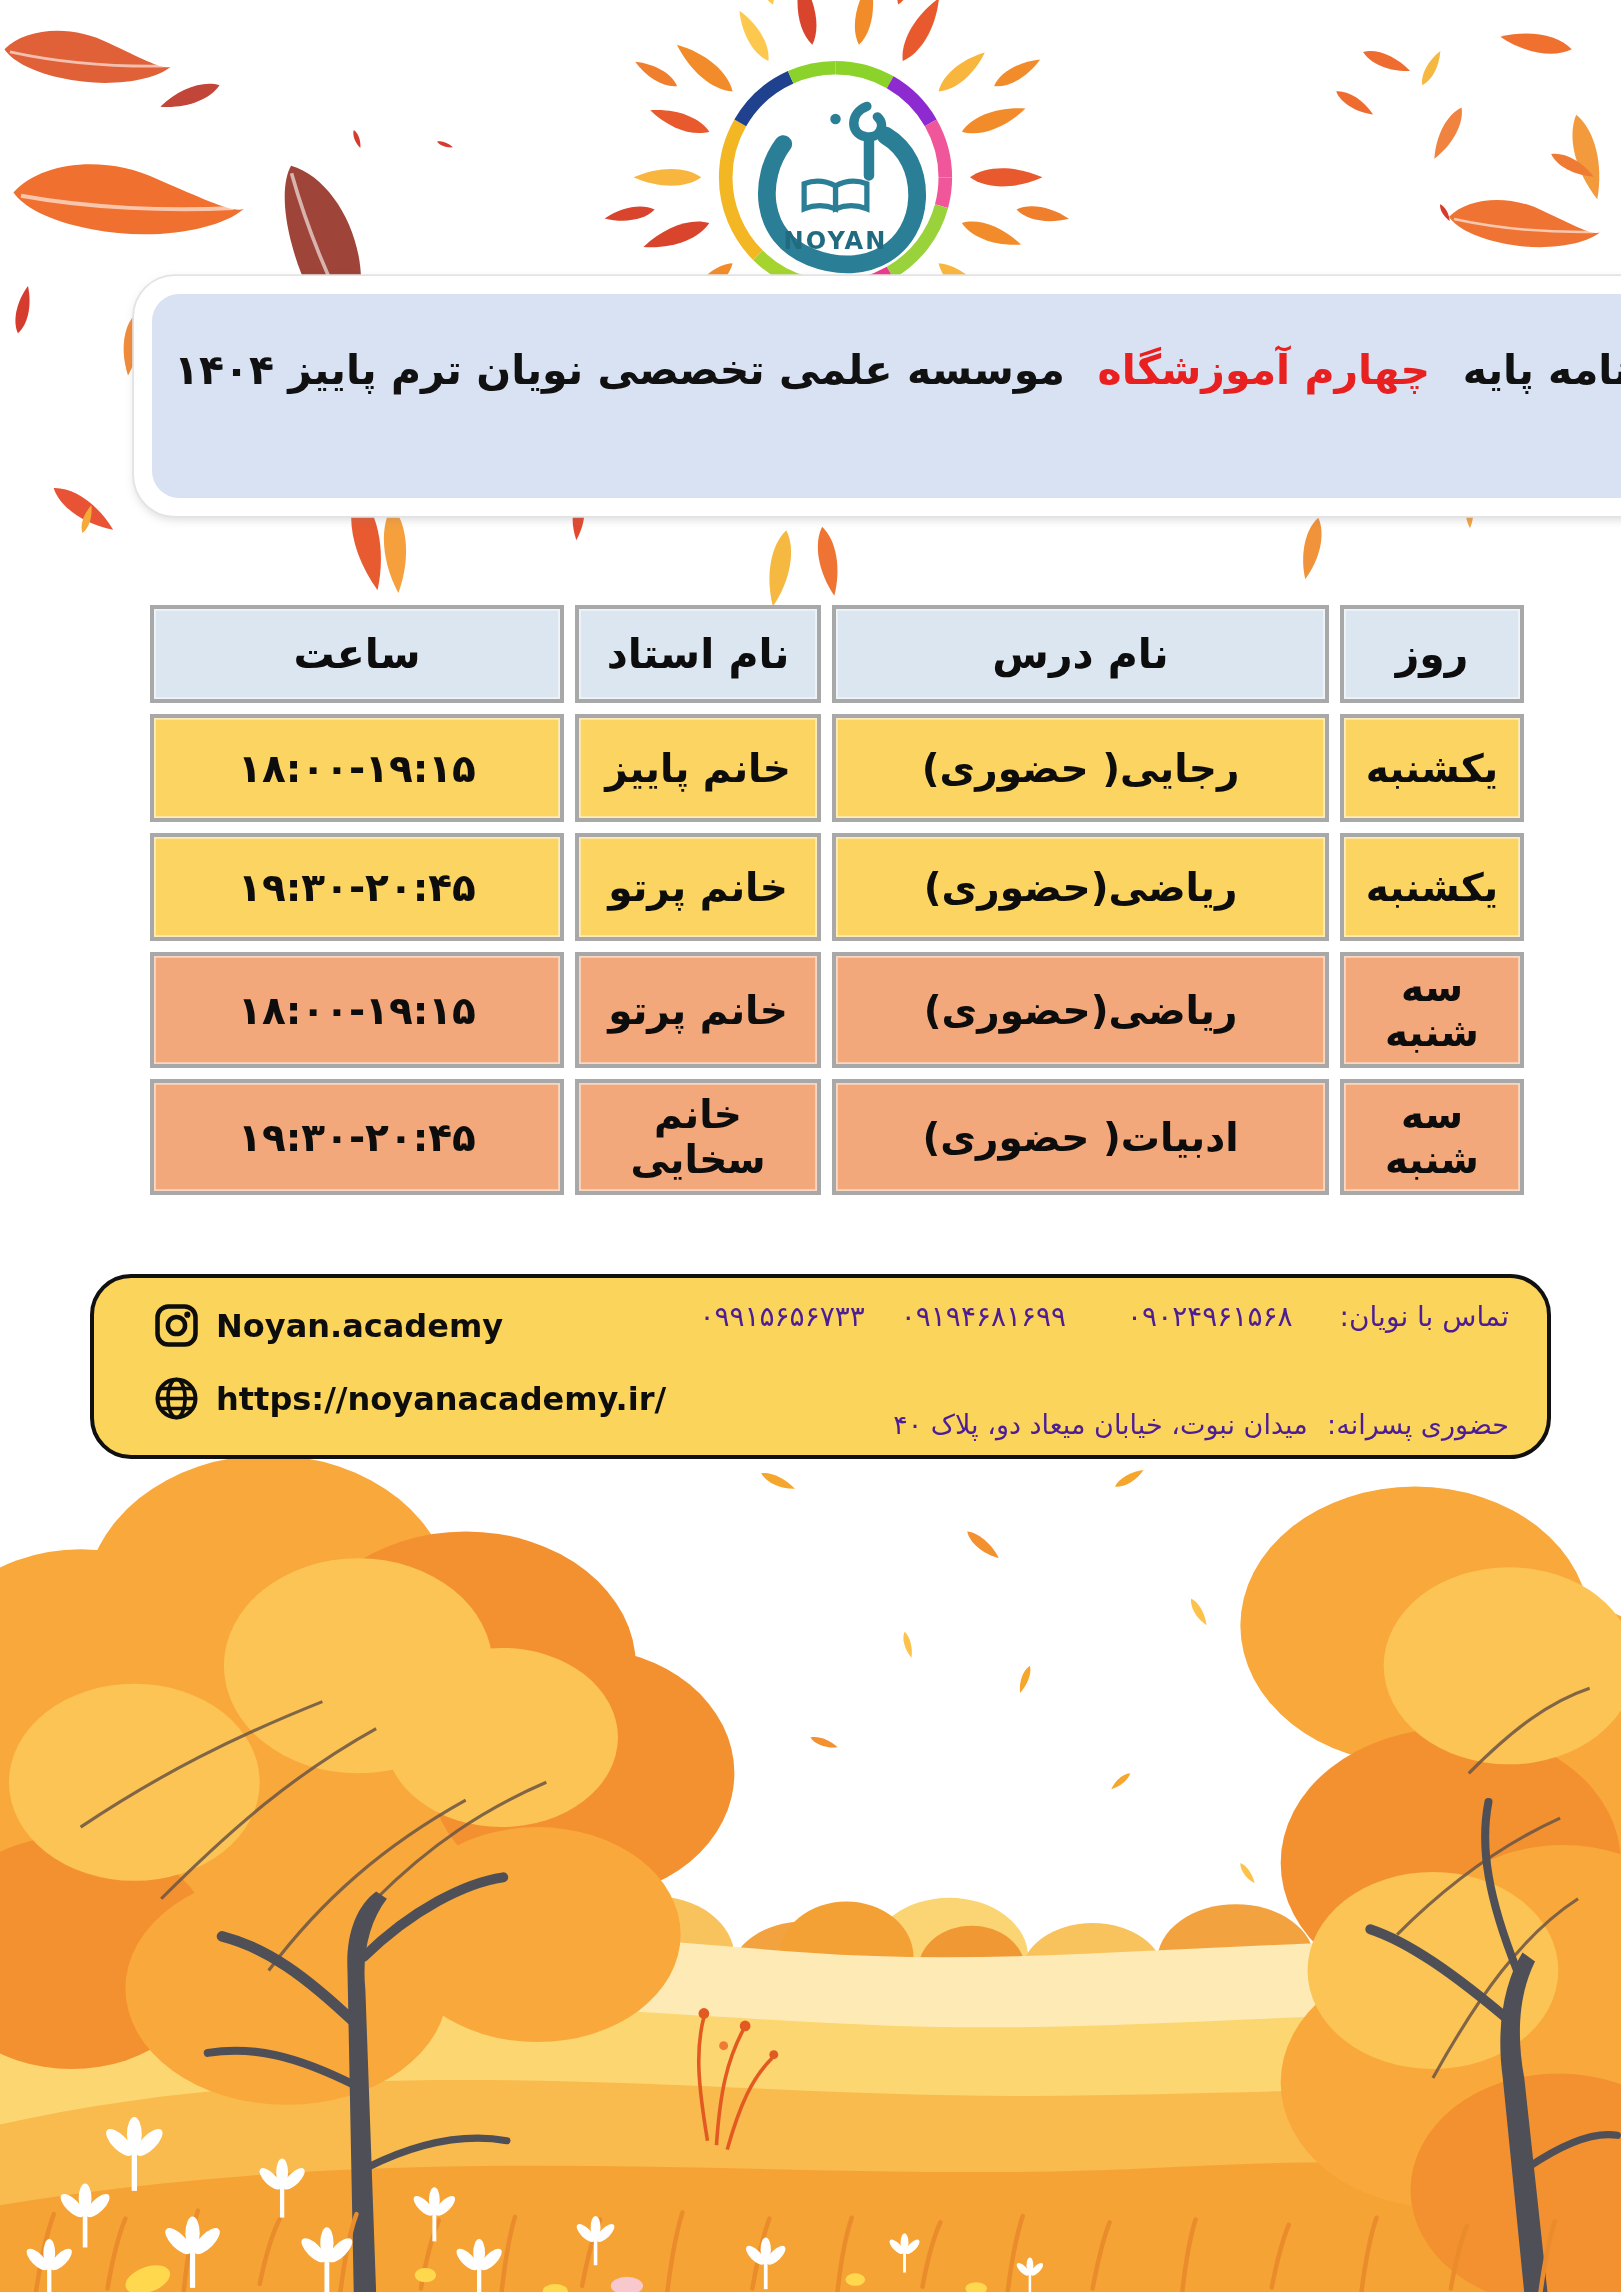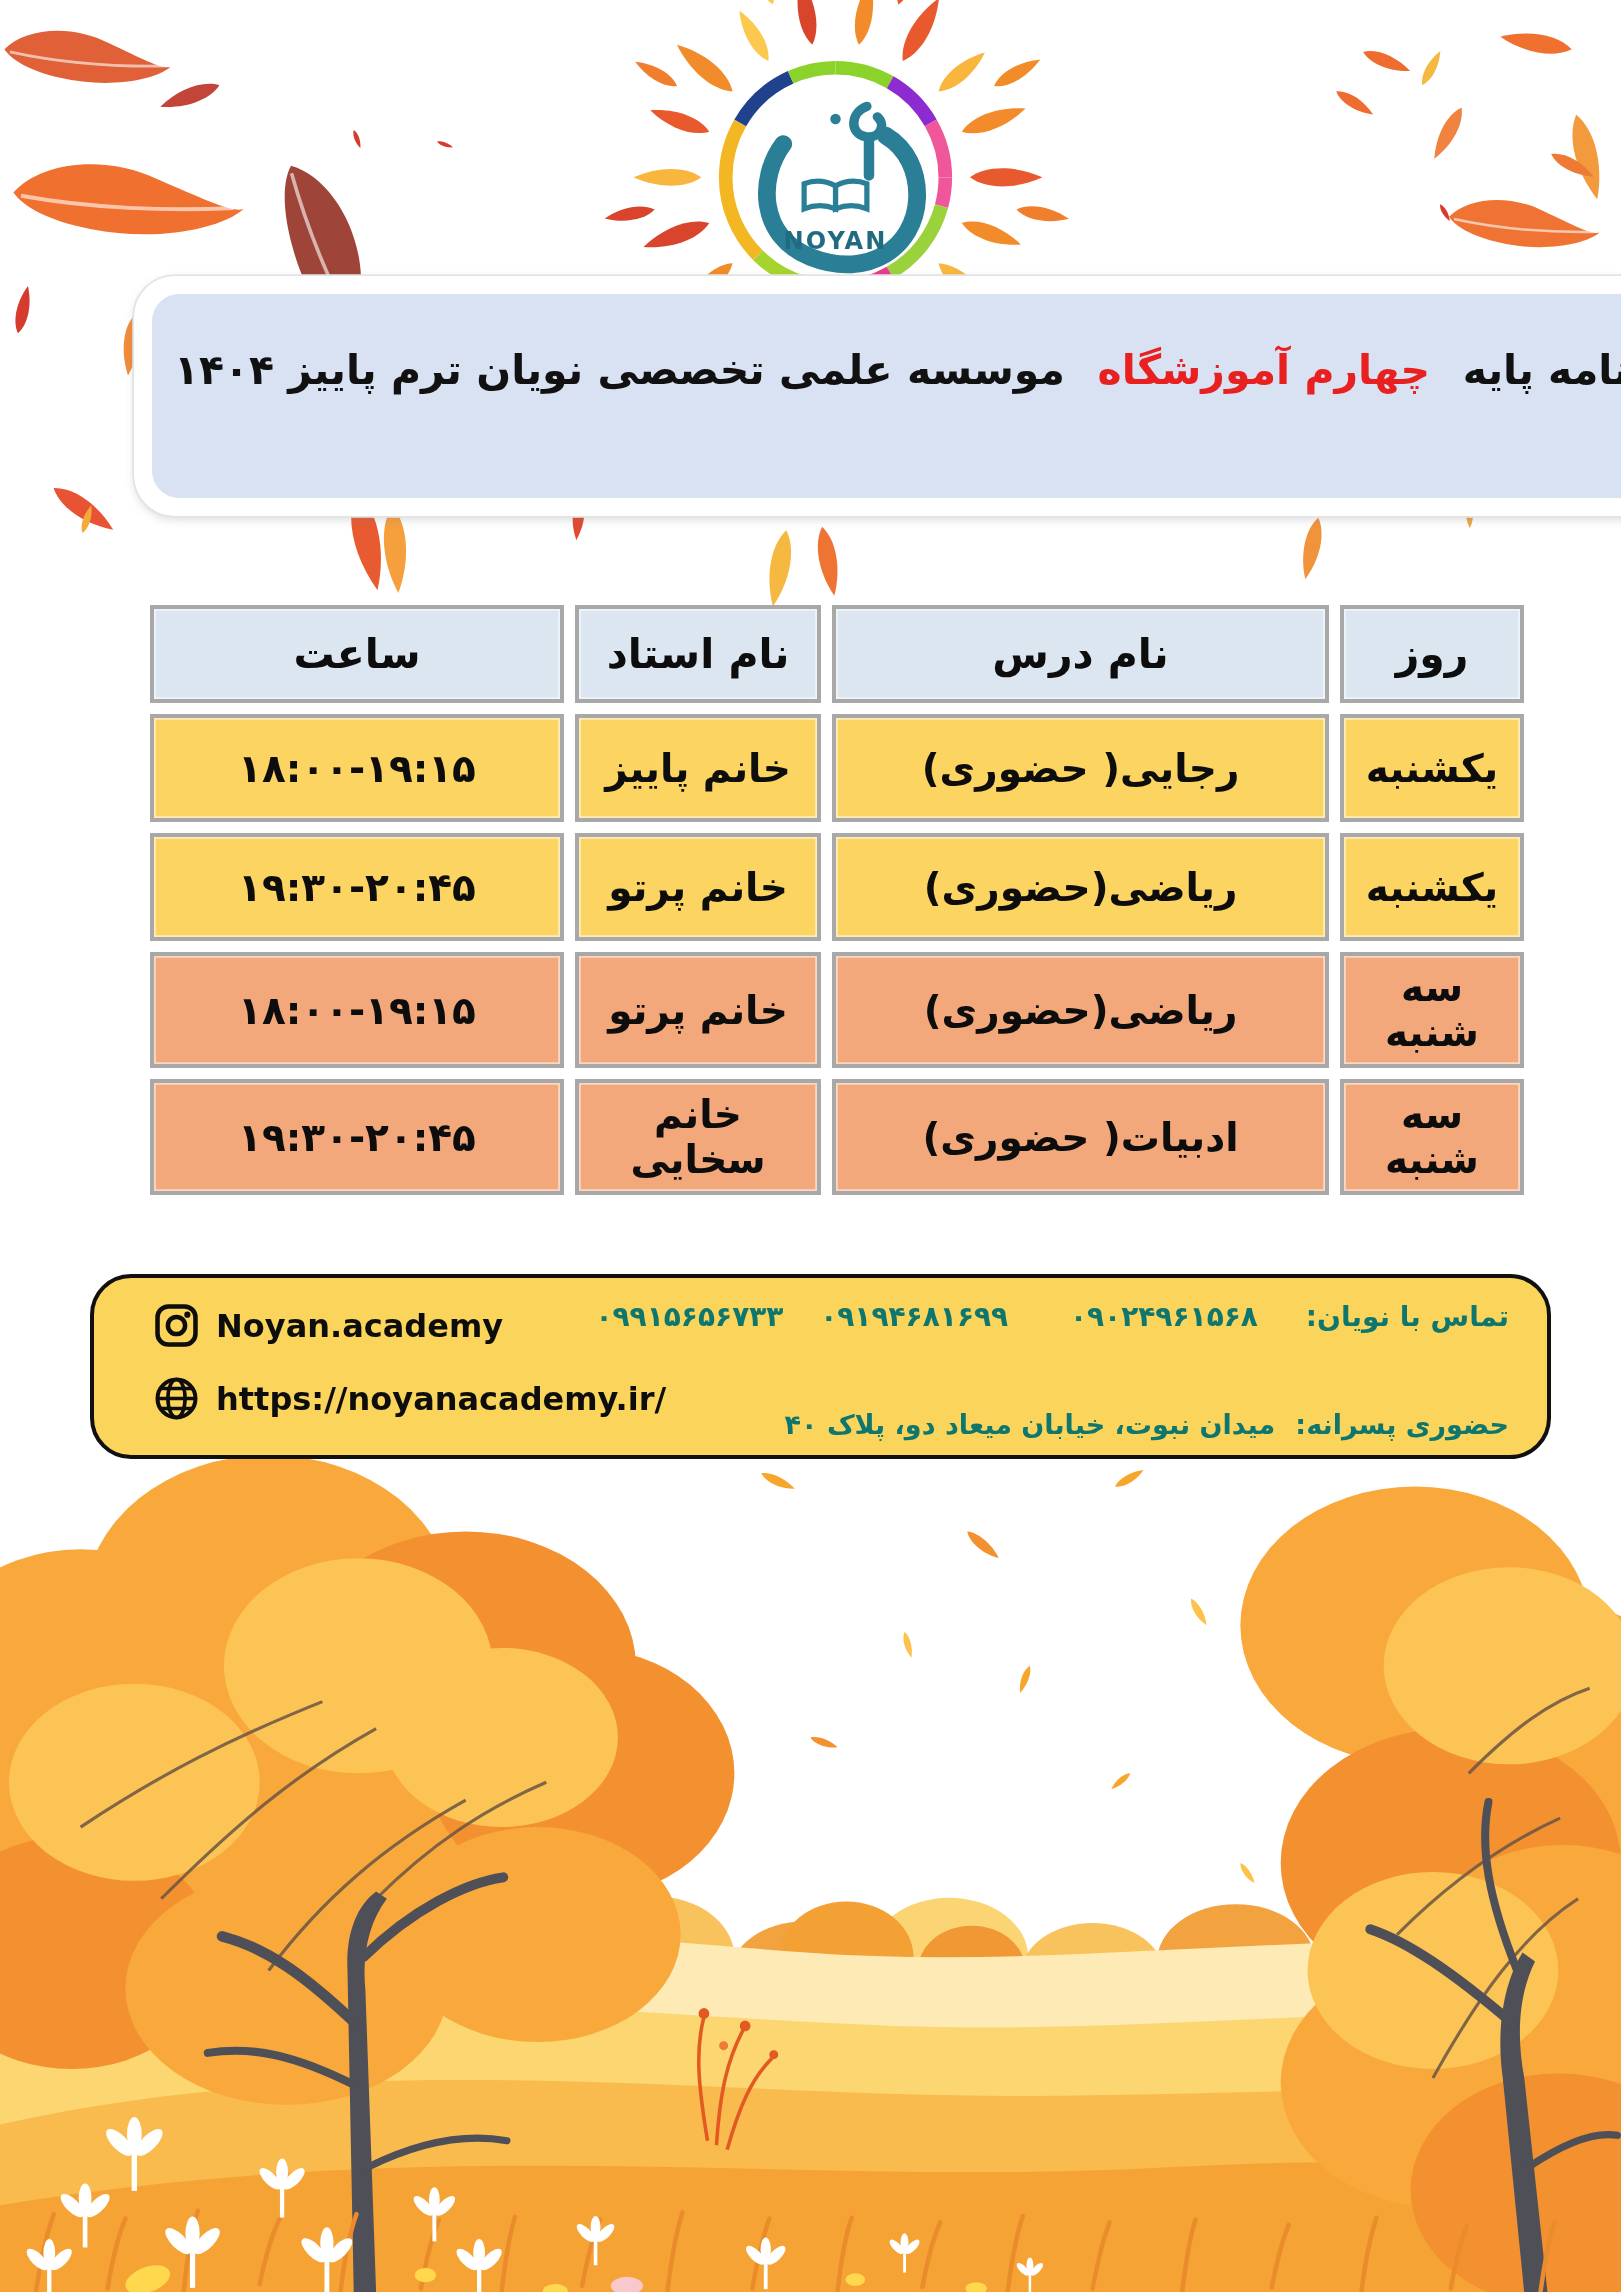--- a/index.html
+++ b/index.html
@@ -34,21 +34,21 @@
   .sched td{height:82px;font-size:39px;margin-top:40px;}
   .col-day{width:184px;}.col-course{width:497px;}.col-teacher{width:246px;}.col-time{width:414px;}
   .r-yellow td{background:#fcd462;}
   .r-orange td{background:#f2a87a;}
   .t-time{font-size:41px;}
 
   
   .footer{position:absolute;left:90px;top:1274px;width:1453px;height:177px;z-index:5;
           background:#fbd45c;border:4.5px solid #101010;border-radius:41px;}
   .f-right{position:absolute;right:38px;top:0;width:922px;height:100%;direction:rtl;}
-  .f-line{position:absolute;right:0;white-space:nowrap;font-weight:700;color:#0f766e;font-size:27px;}
+  .f-line{position:absolute;right:0;white-space:nowrap;font-weight:400;color:#4c1d95;font-size:27px;}
   .f-line.l1{top:21.5px;font-size:28px;}
   .f-line.l2{top:77px;}
   .f-line.l3{top:131px;}
   .f-label{margin-inline-end:.4em;}
   .ph{margin-inline-start:27px;}
   .ph-wide{margin-inline-start:52px;}
   .f-left{position:absolute;left:59px;top:0;width:502px;height:100%;}
   .f-row{position:absolute;left:0;display:flex;align-items:center;gap:16px;}
   .f-row.r1{top:24px;}
   .f-row.r2{top:97px;}

